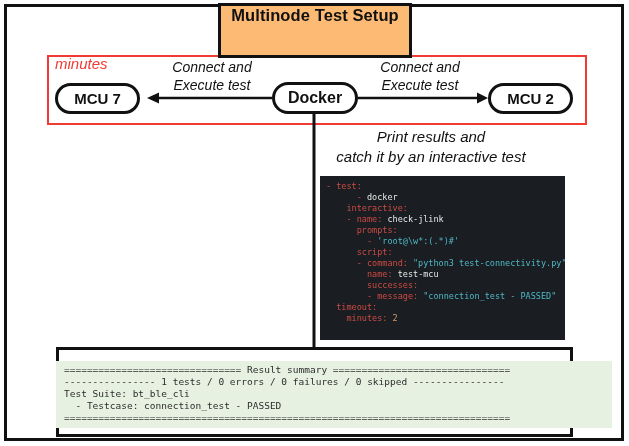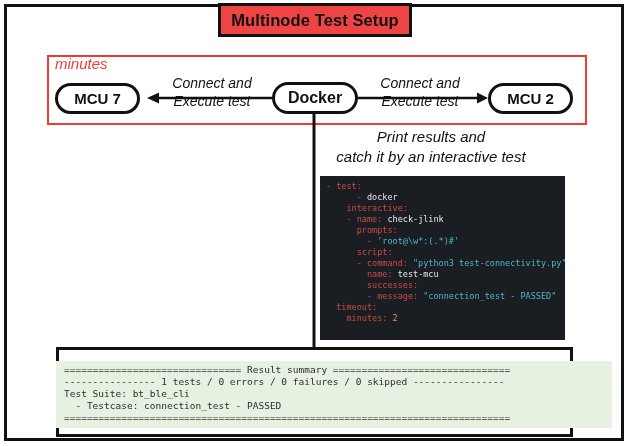--- a/index.html
+++ b/index.html
@@ -14,38 +14,38 @@
     --result-text:#2d2d2d;
   }
   *{margin:0;padding:0;box-sizing:border-box;}
   html,body{background:#ffffff;}
   #canvas{
     position:relative;width:629px;height:446px;background:#ffffff;overflow:hidden;
     font-family:"Liberation Sans",sans-serif;color:var(--ink);
   }
   .outer-frame{position:absolute;left:4px;top:4px;width:620px;height:437px;border:3px solid var(--ink);}
   .title-box{
-    position:absolute;left:218px;top:3px;width:194px;height:34px;background:#ef4444;
-    border:3px solid var(--ink);display:flex;align-items:center;justify-content:center;
+    position:absolute;left:218px;top:3px;width:194px;height:55px;background:#fdba74;
+    border:3px solid var(--ink);display:flex;justify-content:center;
     font-size:16.5px;font-weight:700;z-index:6;letter-spacing:.1px;
   }
   .worker-rect{position:absolute;left:47px;top:55px;width:540px;height:70px;border:2.5px solid var(--red);z-index:1;}
   .worker-label{
     position:absolute;left:55px;top:55px;font-size:15px;font-style:italic;color:var(--red);z-index:2;
   }
   .node{
     position:absolute;background:#ffffff;border:3px solid var(--ink);border-radius:16px;
     display:flex;align-items:center;justify-content:center;font-weight:700;font-size:15px;z-index:4;
   }
   .node-mcu1{left:55px;top:83px;width:85px;height:31px;}
   .node-docker{left:272px;top:82px;width:86px;height:32px;font-size:16px;}
   .node-mcu2{left:488px;top:83px;width:85px;height:31px;}
   .wire-layer{position:absolute;left:0;top:0;width:629px;height:446px;z-index:3;pointer-events:none;}
   .arrow-label{
-    position:absolute;width:124px;text-align:center;font-style:italic;font-size:14px;line-height:18px;z-index:4;margin-top:16px;
+    position:absolute;width:124px;text-align:center;font-style:italic;font-size:14px;line-height:18px;z-index:4;
   }
   .arrow-label-left{left:150px;top:58px;}
   .arrow-label-right{left:358px;top:58px;}
   .print-label{
     position:absolute;left:300px;top:127px;width:262px;text-align:center;
     font-style:italic;font-size:15px;line-height:19.5px;z-index:4;
   }
   .code-block{
     position:absolute;left:320px;top:176px;width:245px;height:164px;background:var(--code-bg);
     padding:5px 6px;font-family:"DejaVu Sans Mono",monospace;font-size:8.5px;line-height:11px;

